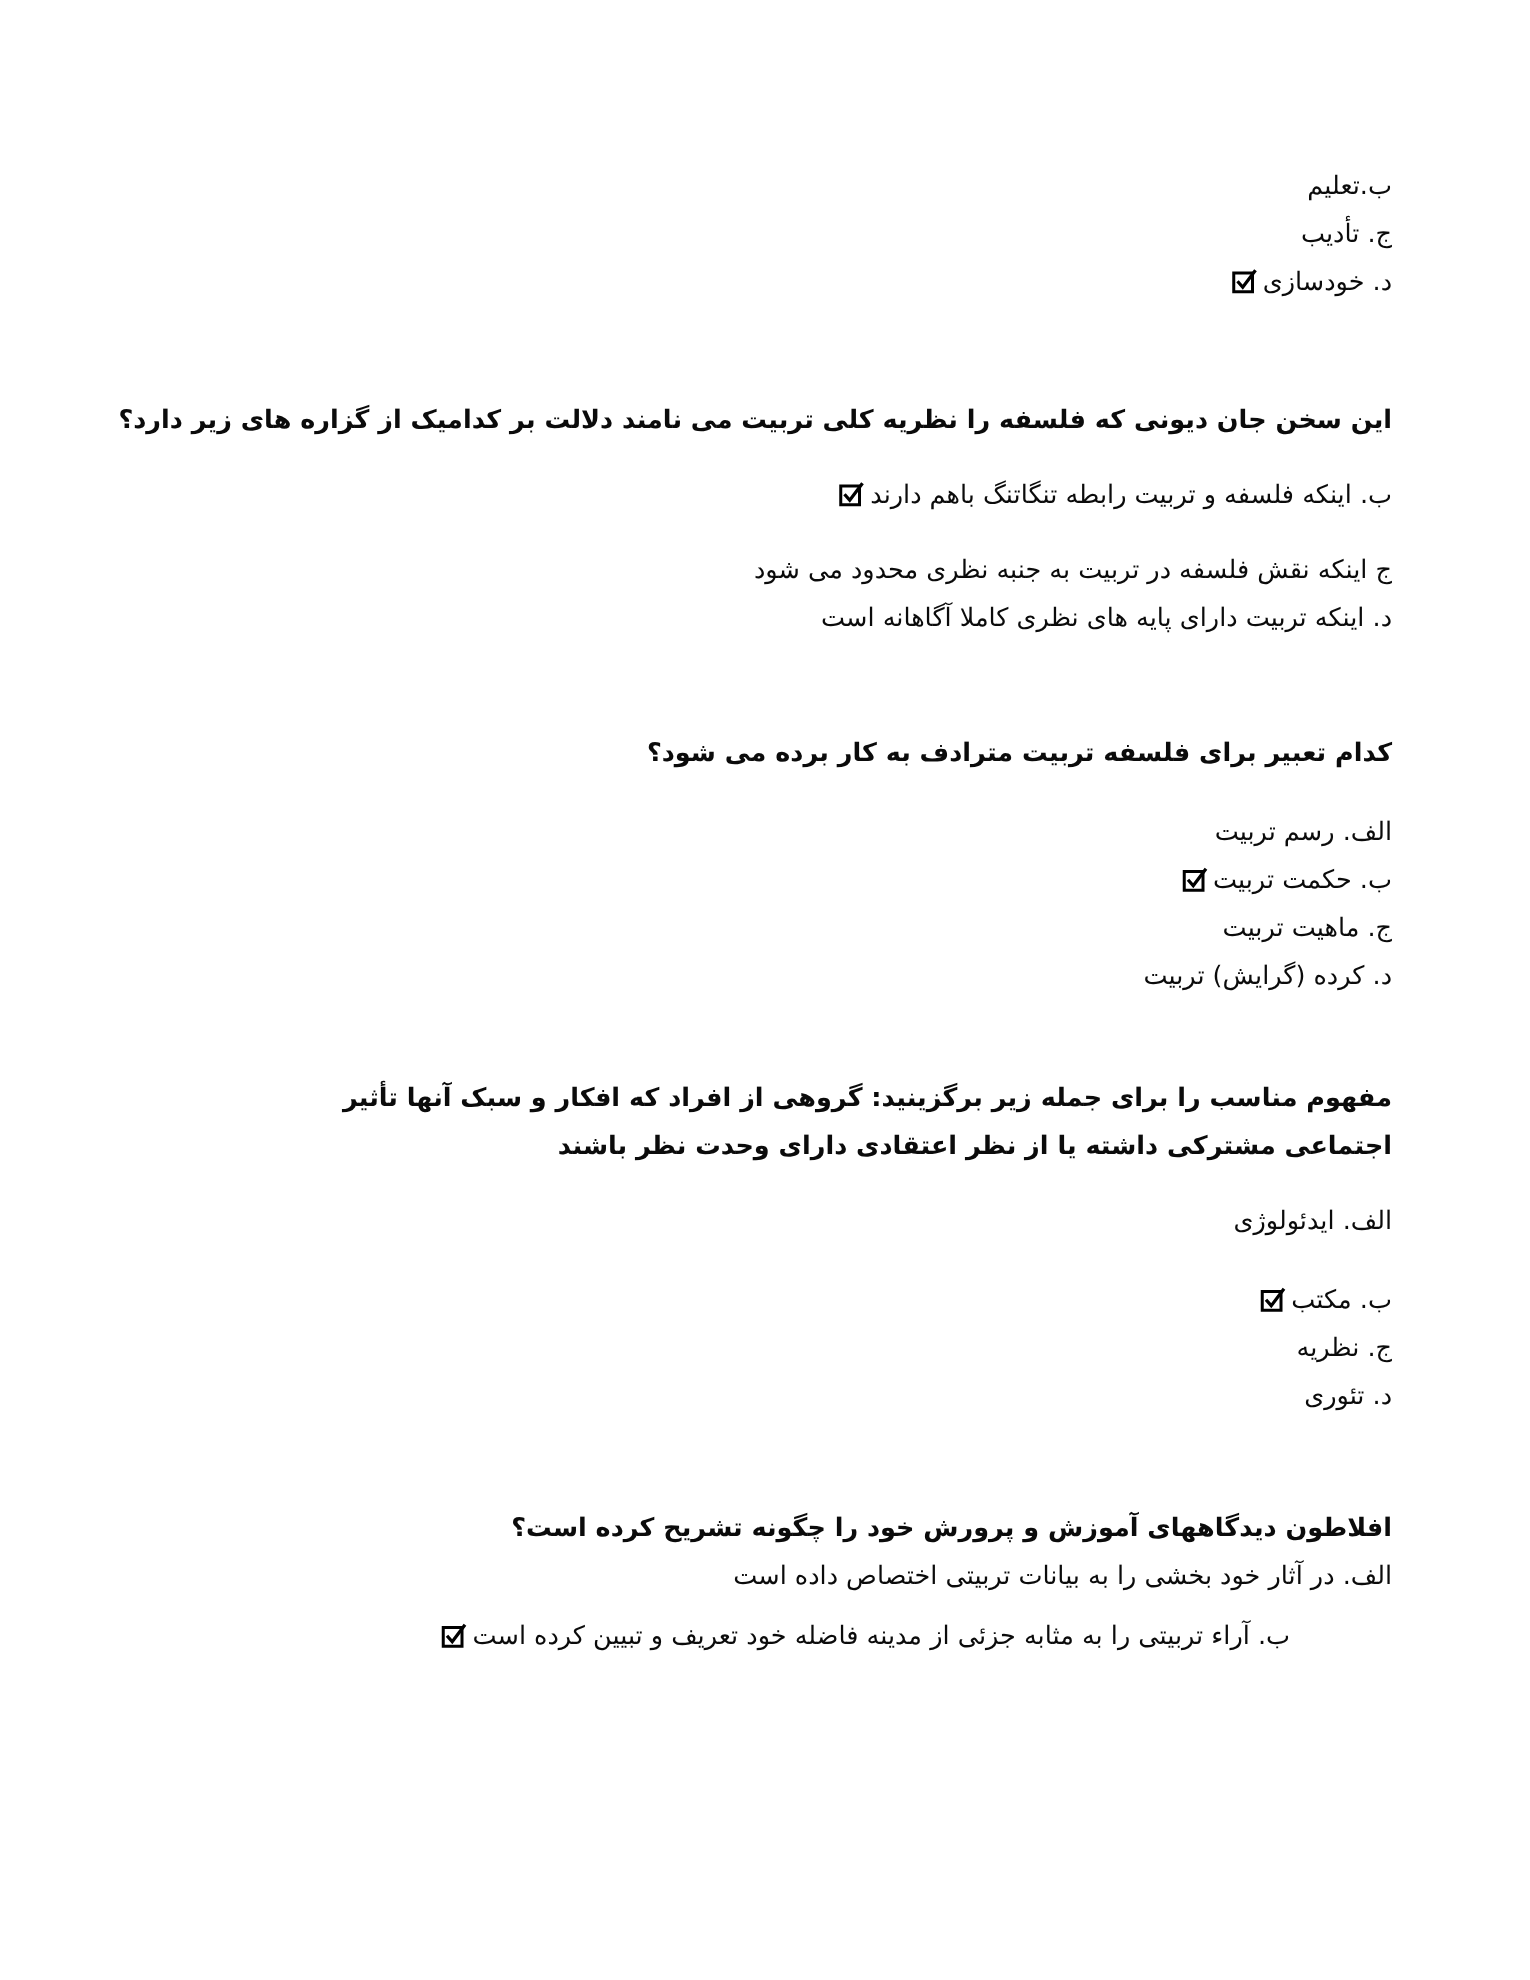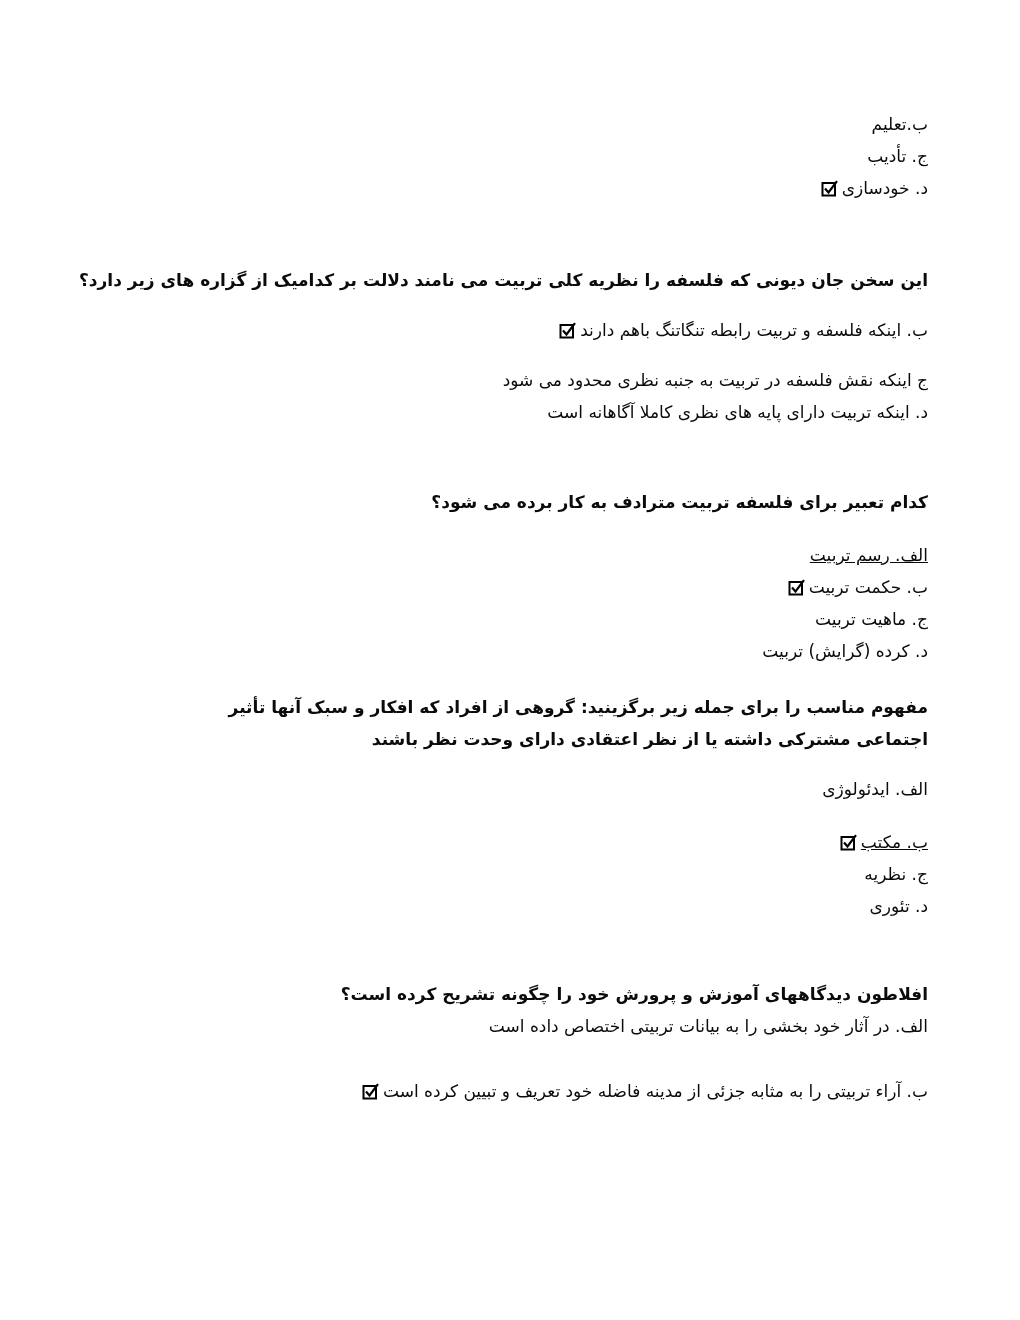--- a/index.html
+++ b/index.html
@@ -33,26 +33,26 @@
     font-weight: bold;
   }
   .wrap2 {
     white-space: normal;
     height: 64px;
     overflow: hidden;
   }
   
   .blk-q2 { margin-top: 60px; }
   .blk-q3 { margin-top: 58px; }
-  .blk-q4 { margin-top: 24px; }
+  .blk-q4 { margin-top: 49px; }
   .blk-q5 { margin-top: 56px; }
   .mt13 { }
-  .mt16 { margin-top: 33px; }
+  .mt16 { margin-top: 8px; text-align: center; }
   .mt18 { margin-top: 18px; }
-  .mt21 { margin-top: 21px; text-decoration: underline; }
+  .mt21 { margin-top: 21px; }
   
   .cb {
     display: inline-block;
     margin-right: 3px; 
     vertical-align: -3px;
     line-height: 0;
   }
   .cb svg { display: inline-block; }
 </style>
 </head>

